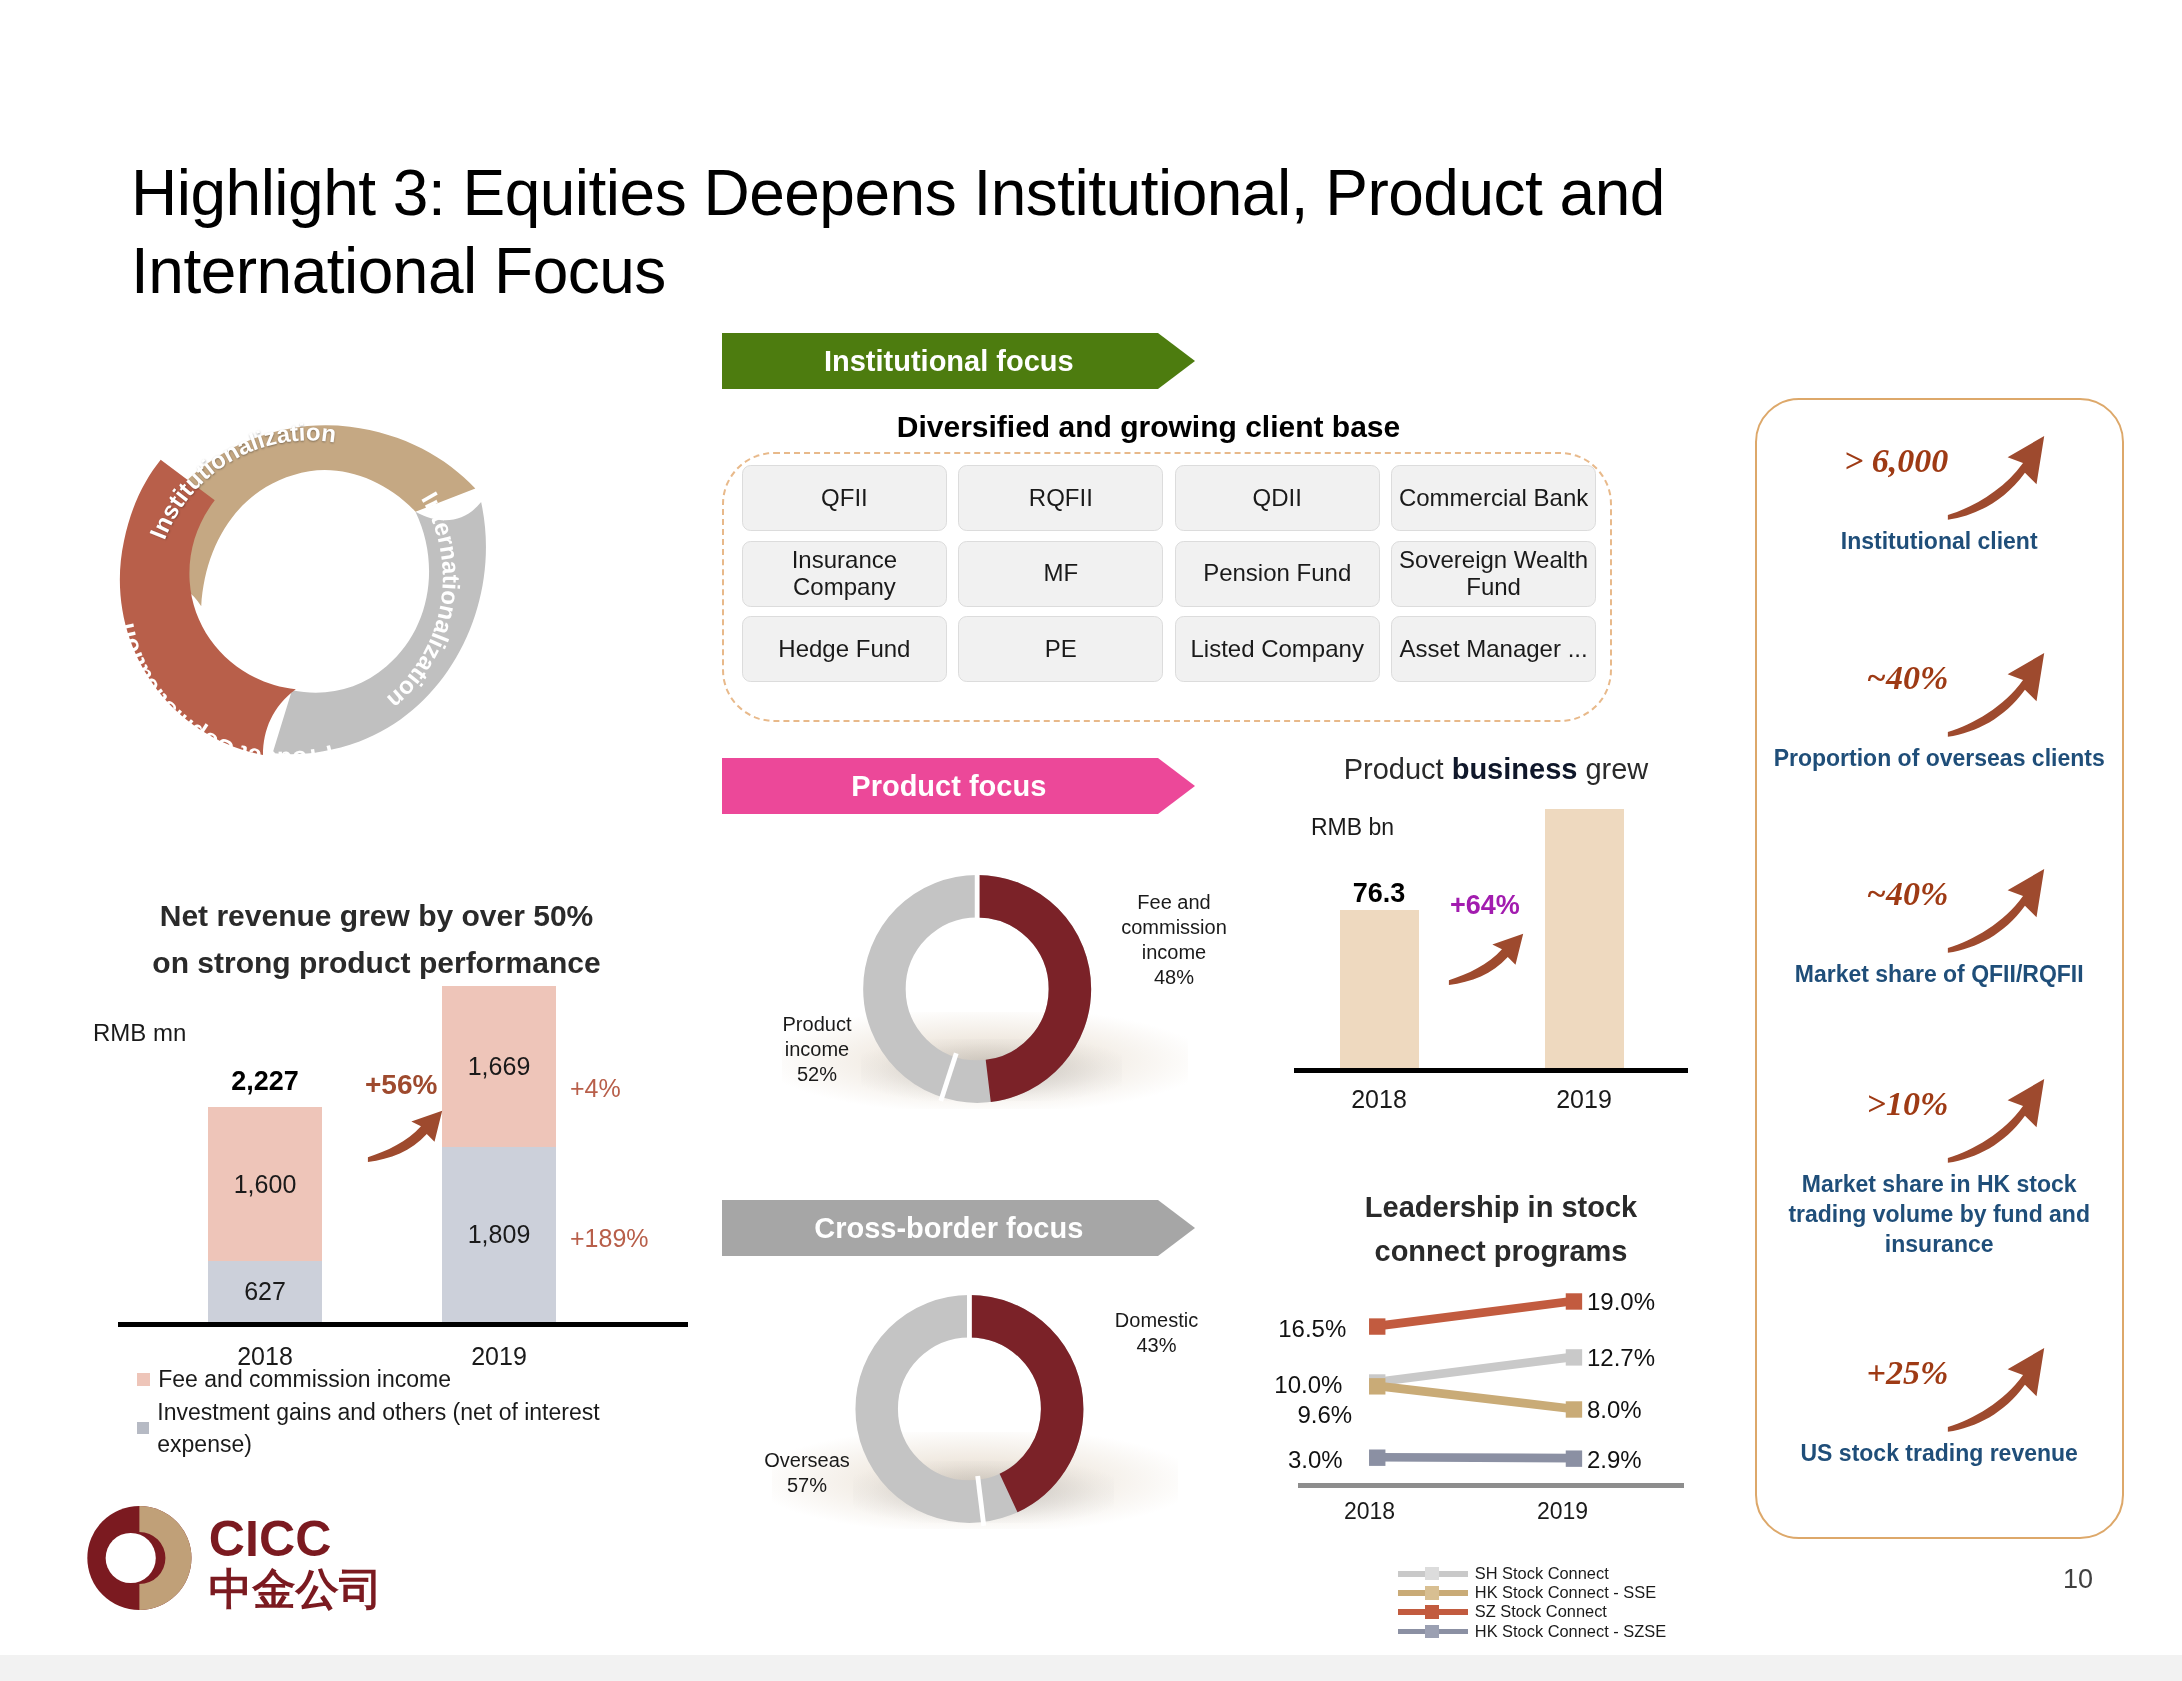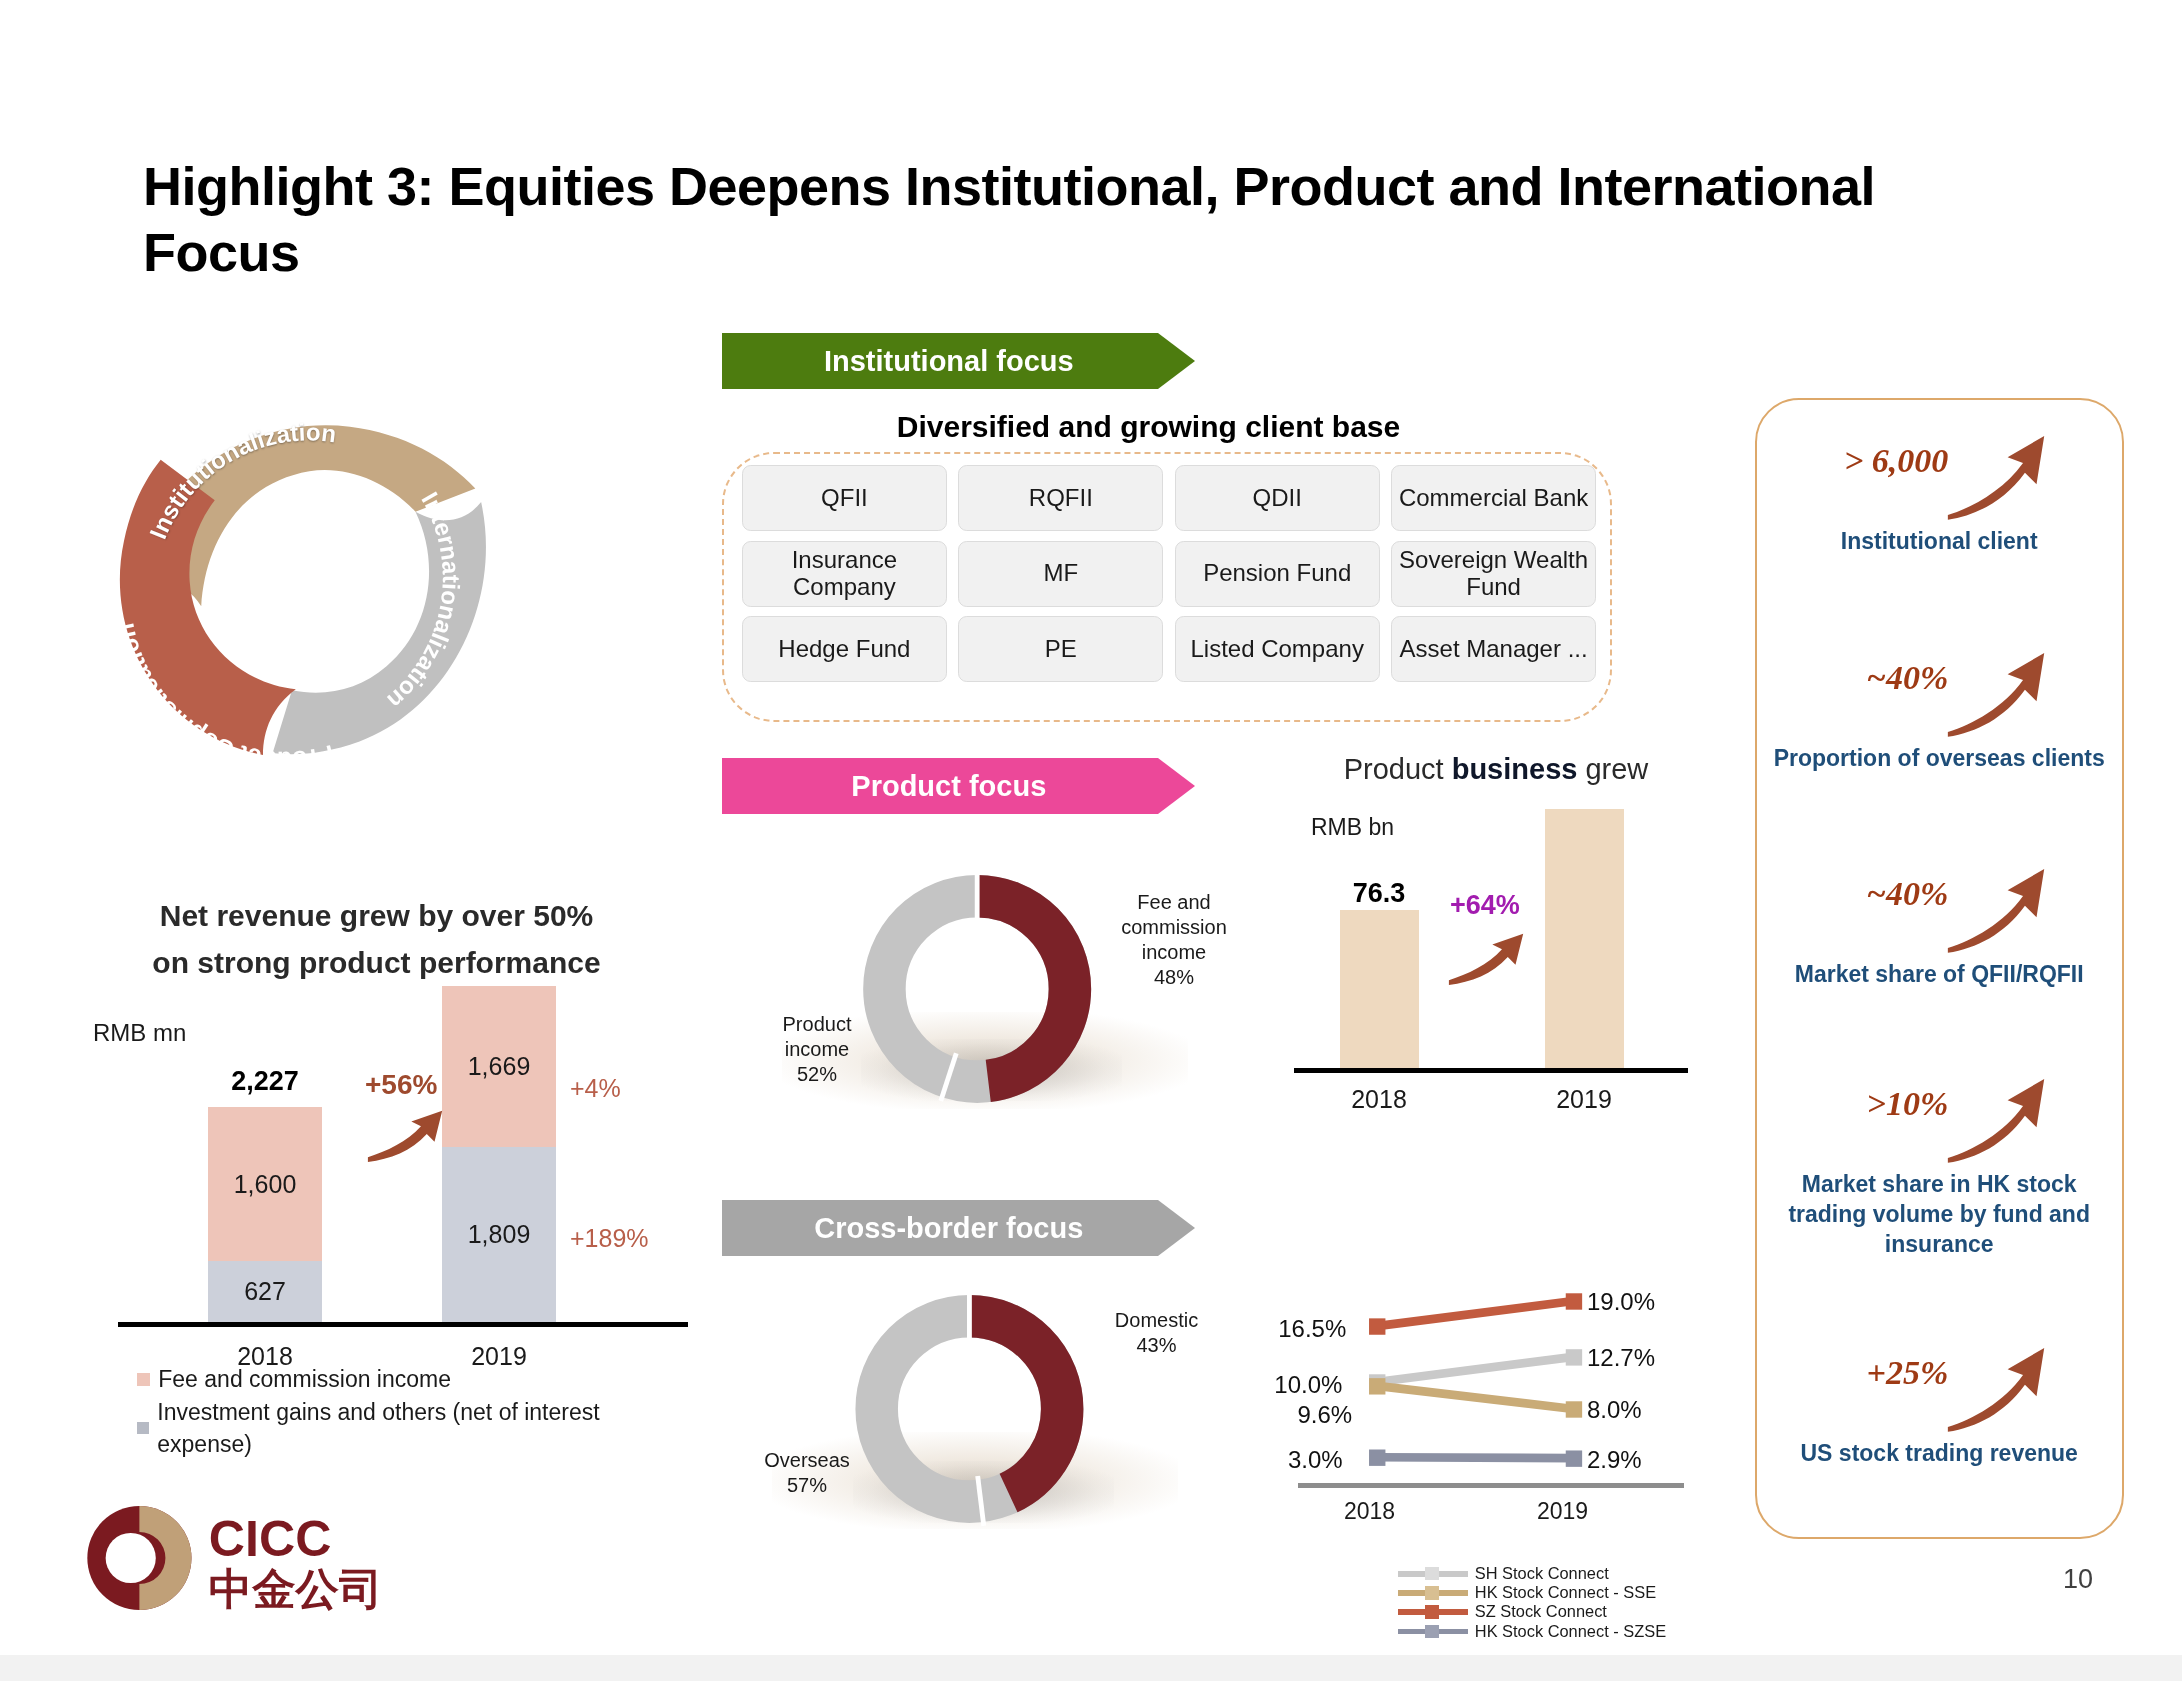--- a/index.html
+++ b/index.html
@@ -14,22 +14,22 @@
     position: absolute; inset: 0;
     background: #ffffff;
   }
   .bottom-strip {
     position: absolute; left: 0; right: 0; bottom: 0; height: 27px;
     background: #f2f2f2;
   }
 
   
   .page-title {
-    position: absolute; left: 143px; top: 154px; width: 1834px;
-    font-size: 54px; font-weight: bold; color: #000000;
+    position: absolute; left: 131px; top: 154px; width: 1834px;
+    font-size: 64px; font-weight: normal; color: #000000;
     line-height: 1.22; letter-spacing: -0.5px;
   }
 
   
   .cycle { position: absolute; left: 97px; top: 357px; width: 415px; height: 406px; }
   .cycle svg { width: 100%; height: 100%; overflow: visible; }
   .cycle-label {
     font-size: 25px; font-weight: bold; fill: #ffffff;
     font-family: "Liberation Sans", sans-serif;
   }
@@ -360,20 +360,24 @@
     <div class="pbg-val" style="left:247px; bottom:280px;">125.0</div>
     <div class="pbg-bar" style="left:261px; height:259px;"></div>
     <div class="pbg-x" style="left:247px;">2019</div>
 
     <div class="pbg-pct">+64%</div>
     <svg class="arrow-small" style="left:162px; bottom:143px;" viewBox="0 0 86 62">
       <path d="M3 56 C 22 50, 44 40, 58 24 L 48 19 L 80 8 L 72 40 L 64 32 C 48 50, 26 58, 3 61 Z" fill="#9e4a2e"></path>
     </svg>
   </div>
 
+  <div class="sc-title">
+    <div>Leadership in stock</div>
+    <div>connect programs</div>
+  </div>
 
   <div class="sc">
     <svg width="415" height="270" viewBox="0 0 430 280">
 
       <g>
         <line x1="96" y1="54" x2="300" y2="28" stroke="#c25b3f" stroke-width="9"></line>
         <rect x="88" y="46" width="17" height="17" fill="#c25b3f"></rect>
         <rect x="292" y="20" width="17" height="17" fill="#c25b3f"></rect>
       </g>
 

